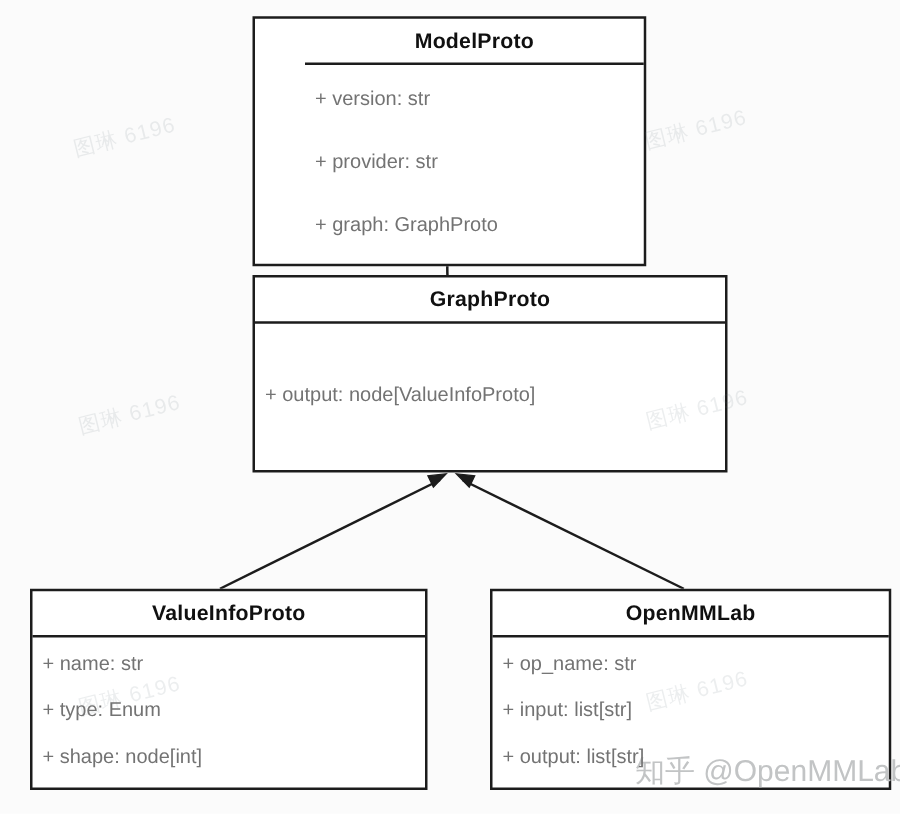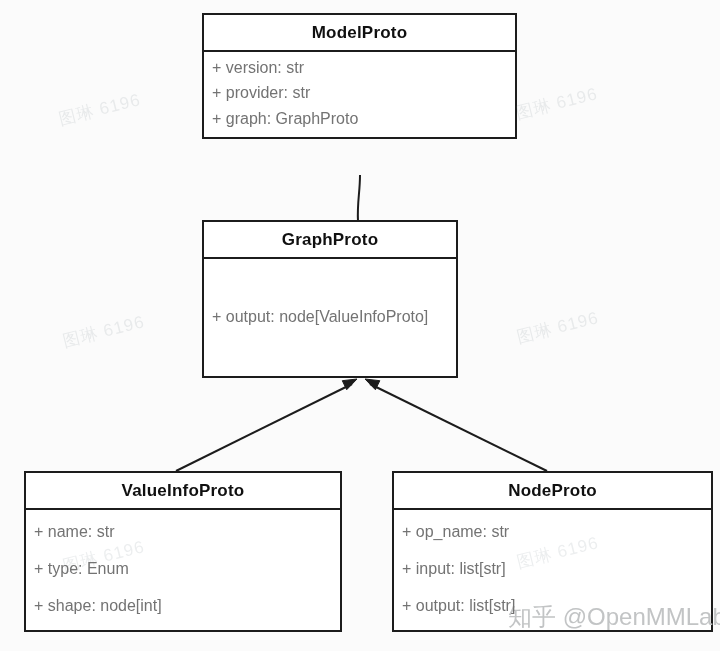--- a/index.html
+++ b/index.html
@@ -30,22 +30,22 @@
   }
 
   .class-box {
     position: absolute;
     box-sizing: border-box;
     border: 2px solid #1c1c1c;
     background: #ffffff;
     display: flex;
     flex-direction: column;
   }
-  .box-model     { left: 202px; top: 13px;  width: 315px; height: 126px; }
-  .box-graph     { left: 202px; top: 220px; width: 256px; height: 158px; }
+  .box-model     { left: 202px; top: 13px;  width: 315px; height: 200px; padding-left: 40px; }
+  .box-graph     { left: 202px; top: 220px; width: 380px; height: 158px; }
   .box-valueinfo { left: 24px;  top: 471px; width: 318px; height: 161px; }
   .box-node      { left: 392px; top: 471px; width: 321px; height: 161px; }
 
   .class-title {
     position: relative;
     z-index: 3;
     height: 35px;
     flex: 0 0 35px;
     border-bottom: 2px solid #1c1c1c;
     display: flex;
@@ -132,21 +132,21 @@
   <div class="class-box box-valueinfo">
     <div class="class-title">ValueInfoProto</div>
     <div class="class-body">
       <div class="field">+ name: str</div>
       <div class="field">+ type: Enum</div>
       <div class="field">+ shape: node[int]</div>
     </div>
   </div>
 
   <div class="class-box box-node">
-    <div class="class-title">NodeProto</div>
+    <div class="class-title">OpenMMLab</div>
     <div class="class-body">
       <div class="field">+ op_name: str</div>
       <div class="field">+ input: list[str]</div>
       <div class="field">+ output: list[str]</div>
     </div>
   </div>
 
   <div class="wm wm-1">图琳 6196</div>
   <div class="wm wm-2">图琳 6196</div>
   <div class="wm wm-3">图琳 6196</div>

